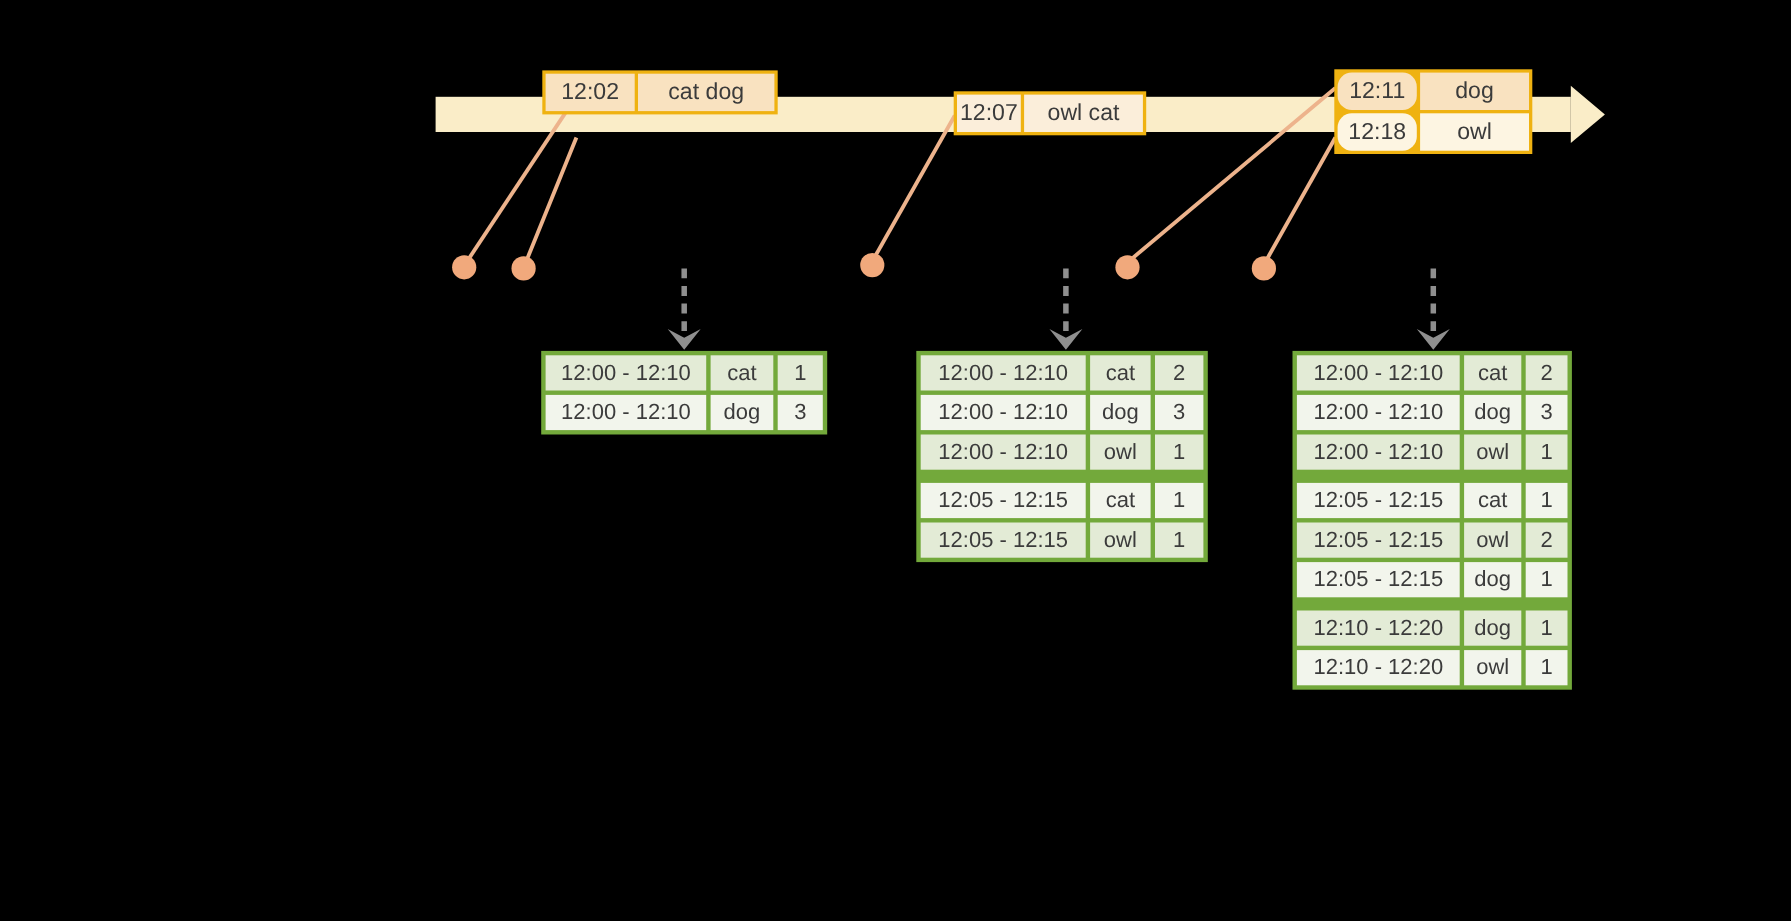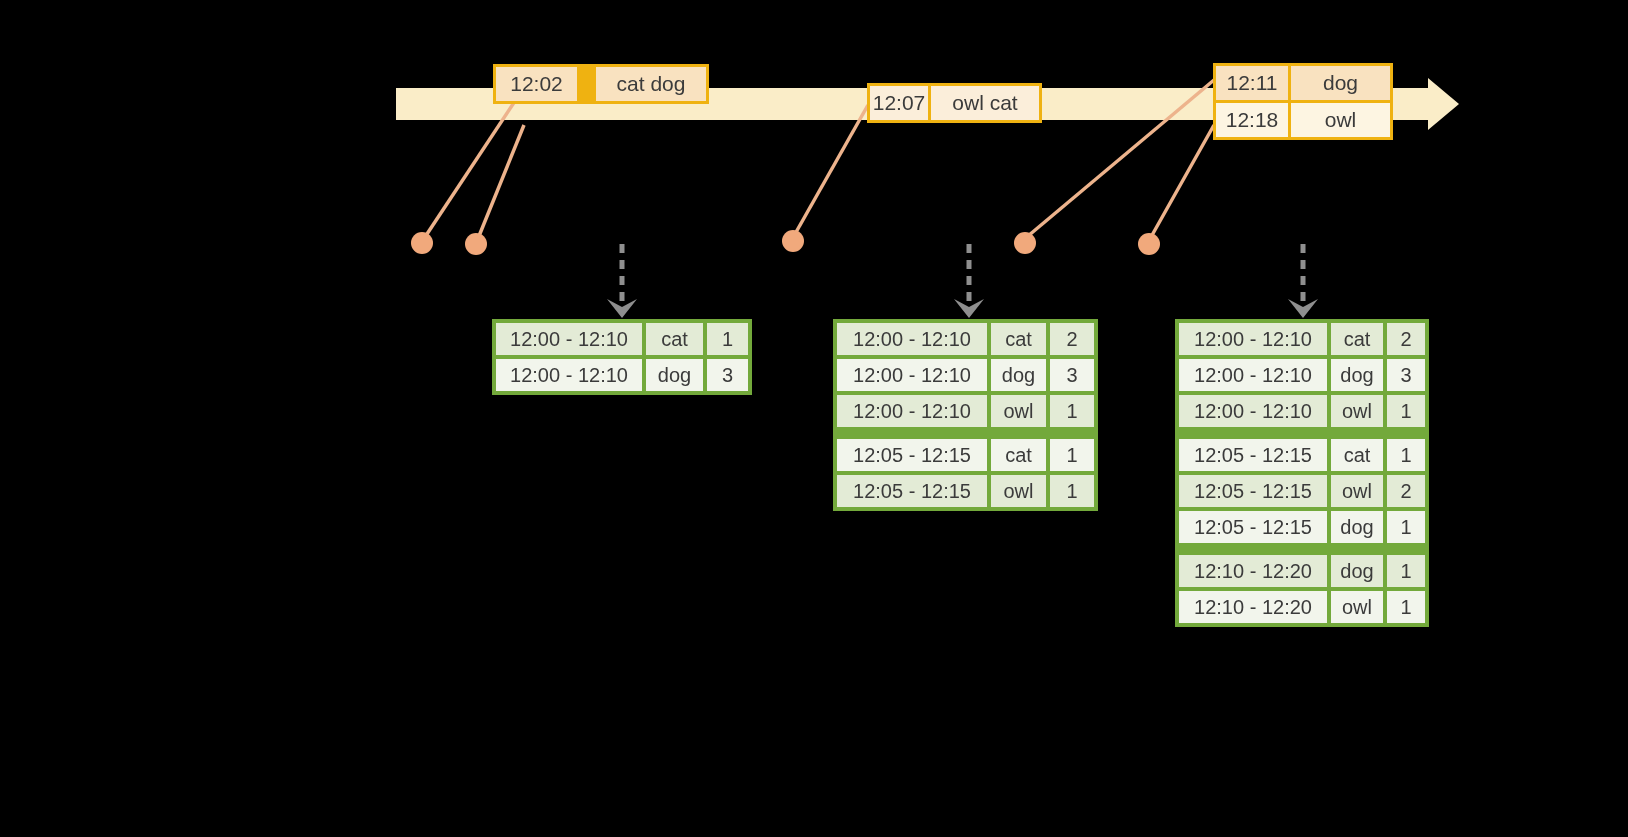--- a/index.html
+++ b/index.html
@@ -35,25 +35,25 @@
   .etable .row{display:flex;gap:3px;}
   .etable .cell{
     height:34px;line-height:34px;
     text-align:center;
     font-size:21px;color:var(--ink);
     background:var(--peach-light);
   }
   .etable .row.dark .cell{background:var(--peach-dark);}
   .etable .row.mid  .cell{background:var(--peach-mid);}
   #etable-1{left:493px;top:64px;}
-  #etable-1 .c0{width:81px;}  #etable-1 .c1{width:110px;margin-left:16px;}
+  #etable-1 .c0{width:81px;}  #etable-1 .c1{width:124px;}
   #etable-2{left:867px;top:83px;}
   #etable-2 .c0{width:58px;}  #etable-2 .c1{width:108px;}
   #etable-3{left:1213px;top:63px;}
-  #etable-3 .c0{width:72px;}  #etable-3 .c1{width:99px;}
+  #etable-3 .c0{width:72px;border-radius:13px;}  #etable-3 .c1{width:99px;}
 
   
   .rtable{
     position:absolute;z-index:2;
     background:var(--green);
     padding:4px;
     display:flex;flex-direction:column;
   }
   .rtable .row{display:flex;gap:4px;margin-top:4px;}
   .rtable .row:first-child{margin-top:0;}

